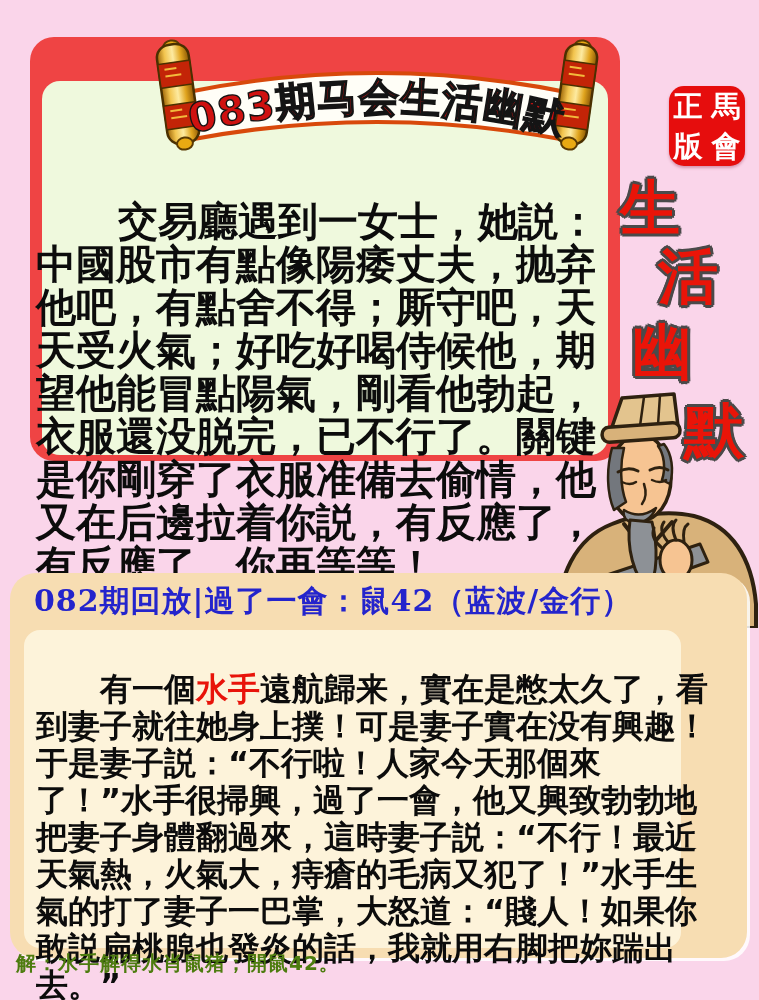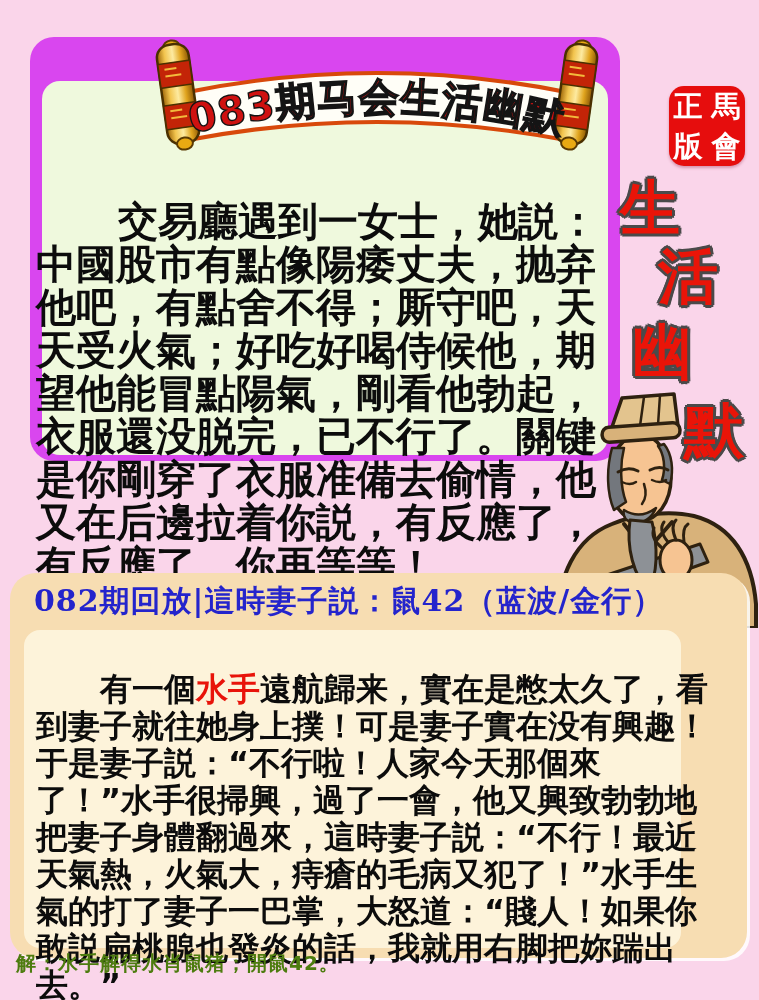--- a/index.html
+++ b/index.html
@@ -4,21 +4,21 @@
 <style>
   html,body{margin:0;padding:0;}
   .canvas{
     position:relative;width:759px;height:1000px;overflow:hidden;
     background:#fad5ea;
     font-family:"DejaVu Sans","Liberation Sans",sans-serif;
   }
   
   .main-card{
     position:absolute;left:30px;top:37px;width:590px;height:424px;
-    background:#d946ef;border-radius:24px;
+    background:#ef4444;border-radius:24px;
   }
   .main-card-inner{
     position:absolute;left:12px;top:44px;right:12px;bottom:6px;
     background:#eff9dd;border-radius:18px;
   }
   .joke1{
     position:absolute;left:6px;top:123px;width:580px;
     font-size:40px;line-height:43px;font-weight:bold;color:#0c0c0c;
     text-indent:2.05em;letter-spacing:0;
   }
@@ -174,21 +174,21 @@
         <ellipse cx="124" cy="168" rx="16" ry="20" fill="#f6c492" stroke-width="3"></ellipse>
         <path d="M110,156 Q98,146 102,136" fill="none" stroke-width="3"></path>
         <path d="M116,150 Q106,138 112,130" fill="none" stroke-width="3"></path>
         <path d="M124,148 Q118,134 124,128" fill="none" stroke-width="3"></path>
         <path d="M132,150 Q130,136 136,132" fill="none" stroke-width="3"></path>
       </g>
     </svg>
   </div>
 
   <div class="replay-card">
-    <div class="replay-header">082期回放|這時妻子説：鼠42（蓝波/金行）</div>
+    <div class="replay-header">082期回放|過了一會：鼠42（蓝波/金行）</div>
     <div class="replay-inner">
       <p class="joke2"><span>有一個</span><span class="hl">水手</span><span>遠航歸来，實在是憋太久了，看到妻子就往她身上撲！可是妻子實在没有興趣！于是妻子説：“不行啦！人家今天那個來了！”水手很掃興，過了一會，他又興致勃勃地把妻子身體翻過來，這時妻子説：“不行！最近天氣熱，火氣大，痔瘡的毛病又犯了！”水手生氣的打了妻子一巴掌，大怒道：“賤人！如果你敢説扁桃腺也發炎的話，我就用右脚把妳踹出去。”</span></p>
     </div>
   </div>
 
   <div class="solution">解：水手解得水肖鼠猪；開鼠42。</div>
 
 </div>
 
 </body></html>

